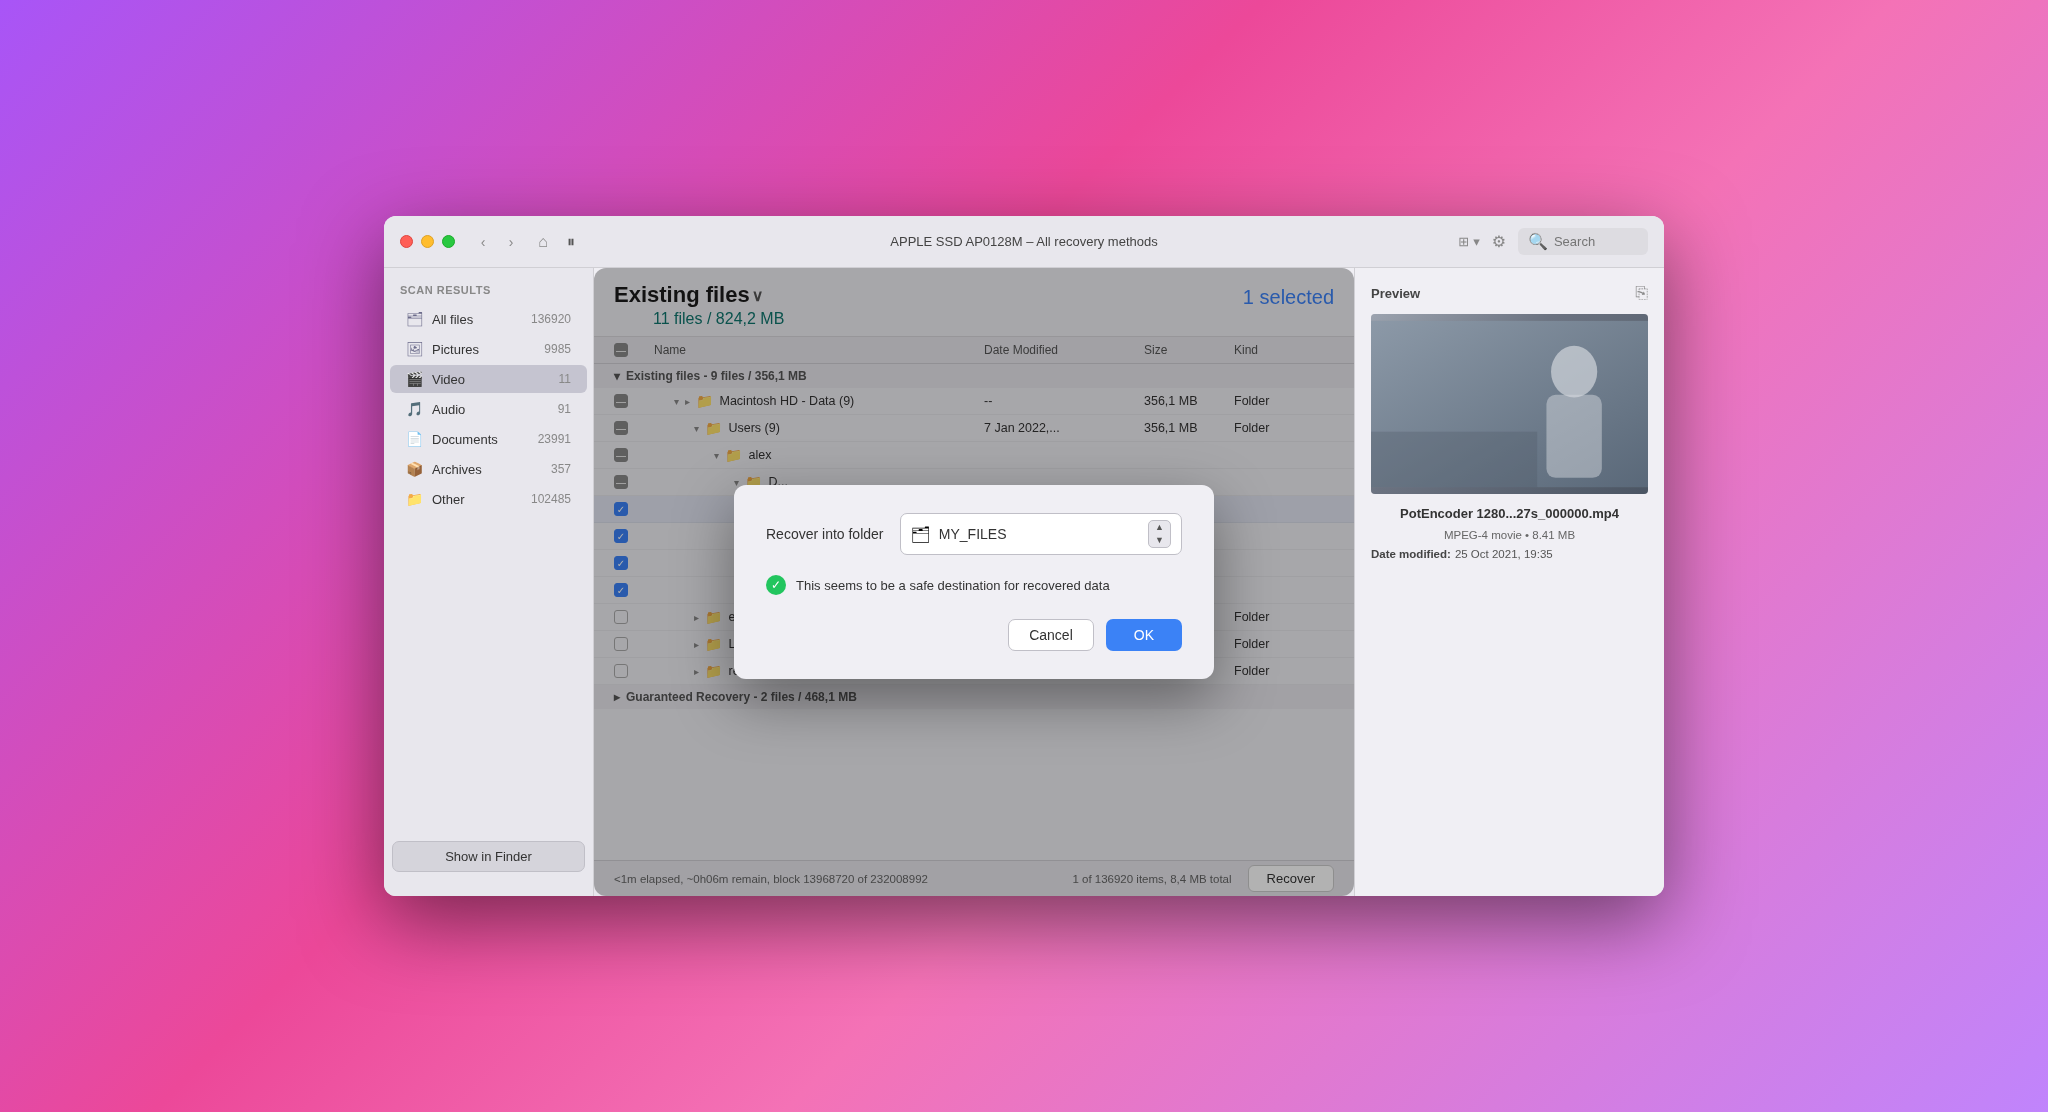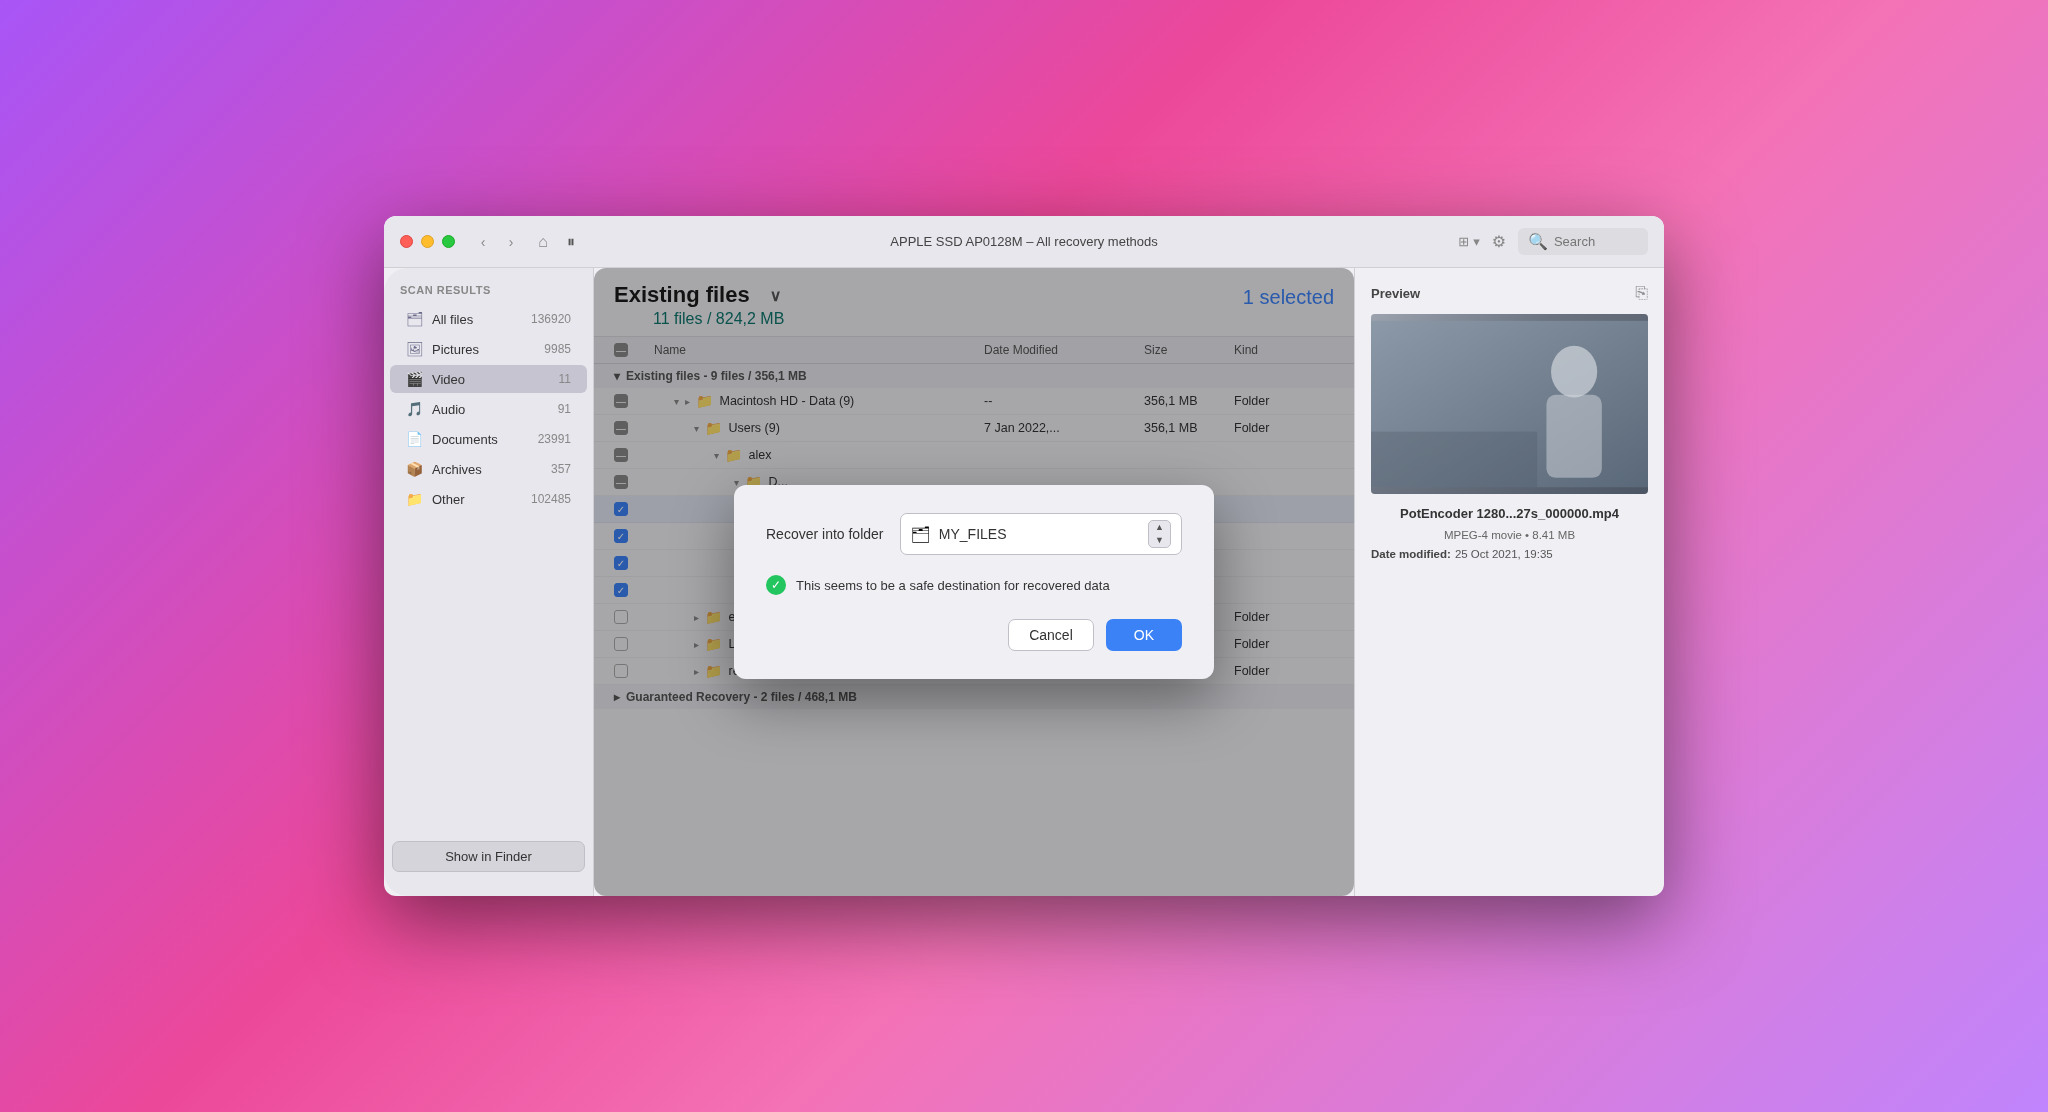--- a/index.html
+++ b/index.html
@@ -120,21 +120,20 @@
       color: #555;
       font-size: 16px;
       margin-left: 8px;
     }
 
     
     .main {
       display: flex;
       flex: 1;
       overflow: hidden;
-      border-radius: 24px;
     }
 
     
     .sidebar {
       width: 210px;
       background: #e8e7ed;
       border-right: 1px solid #d0cfd4;
       display: flex;
       flex-direction: column;
       padding: 12px 0;
@@ -211,21 +210,21 @@
       display: flex;
       align-items: flex-start;
       justify-content: space-between;
     }
     .content-header-left h1 {
       font-size: 22px;
       font-weight: 600;
       color: #1a1a1a;
       display: flex;
       align-items: center;
-      gap: 20px;
+      gap: 2px;
     }
     .content-header-left h1 .chevron {
       font-size: 16px;
       color: #555;
     }
     .content-header-left .subtitle {
       font-size: 16px;
       color: #0f766e;
       margin-top: 2px;
       margin-left: 39px;
@@ -762,20 +761,27 @@
           <div>Folder</div>
         </div>
 
         <div class="section-header-row">
           <span>▸</span>
           <span>Guaranteed Recovery - 2 files / 468,1 MB</span>
         </div>
 
       </div>
 
+      <div class="statusbar">
+        <span>&lt;1m elapsed, ~0h06m remain, block 13968720 of 232008992</span>
+        <div style="display:flex;align-items:center;gap:16px;">
+          <span>1 of 136920 items, 8,4 MB total</span>
+          <button class="recover-btn">Recover</button>
+        </div>
+      </div>
 
       <div class="modal-overlay">
         <div class="modal">
           <div class="modal-row">
             <span class="modal-label">Recover into folder</span>
             <div class="modal-folder-select">
               <span class="folder-icon-sm">🗂</span>
               <span class="folder-name">MY_FILES</span>
               <div class="stepper-btn">
                 <div class="stepper-up">▲</div>

